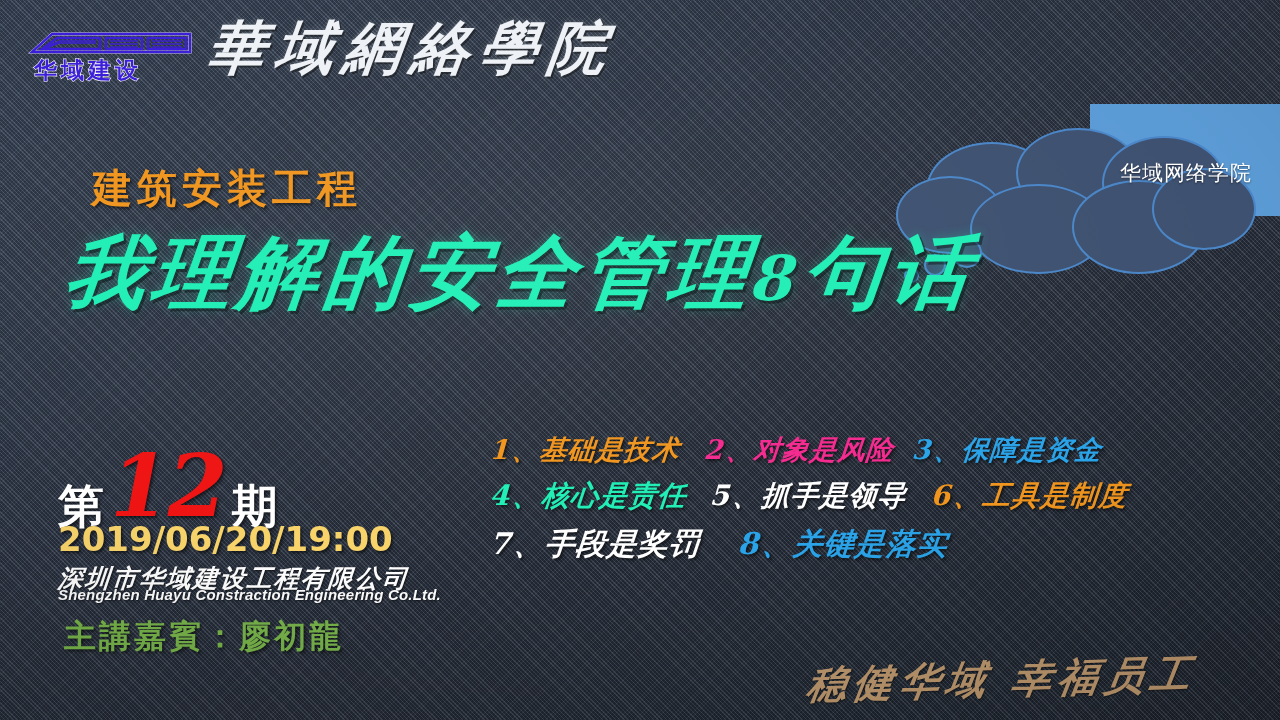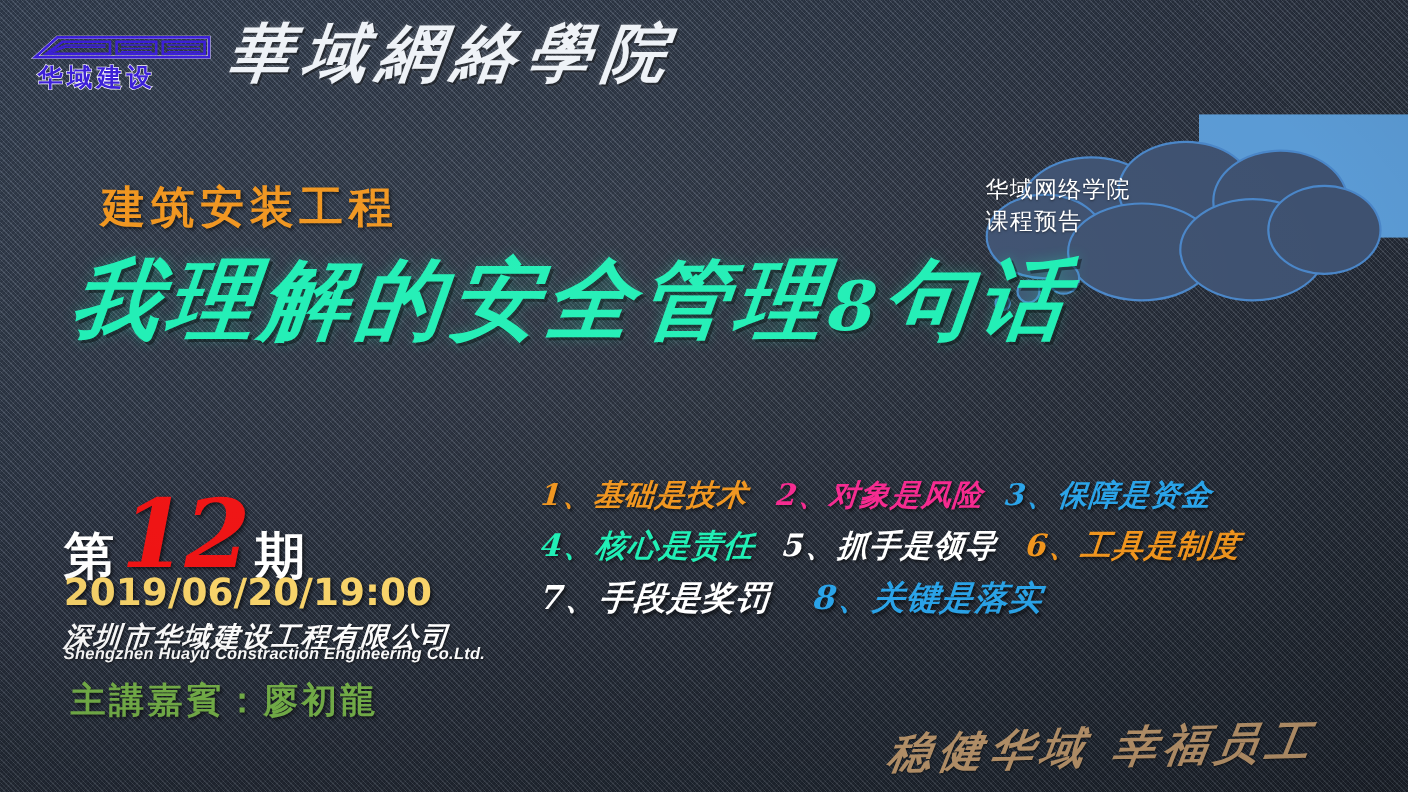--- a/index.html
+++ b/index.html
@@ -63,21 +63,21 @@
     position: absolute;
     background: #3e5170;
     border: 2px solid #4a86c8;
     border-radius: 50%;
   }
   #cloud-text {
     position: absolute;
     left: 0;
     top: 30px;
     width: 356px;
-    text-align: left;
+    text-align: right;
     color: #ffffff;
     font-size: 21px;
     line-height: 29px;
     letter-spacing: 1px;
     z-index: 5;
     text-shadow: 0 1px 2px rgba(0,0,0,0.5);
   }
   .bubble {
     position: absolute;
     background: #3e5170;
@@ -268,21 +268,20 @@
   <div id="cloud-wrap">
     <div class="puff" style="left:30px;  top:14px;  width:128px; height:92px;"></div>
     <div class="puff" style="left:120px; top:0px;   width:120px; height:86px;"></div>
     <div class="puff" style="left:206px; top:8px;   width:120px; height:90px;"></div>
     <div class="puff" style="left:0px;   top:48px;  width:104px; height:74px;"></div>
     <div class="puff" style="left:74px;  top:56px;  width:132px; height:86px;"></div>
     <div class="puff" style="left:176px; top:52px;  width:130px; height:90px;"></div>
     <div class="puff" style="left:256px; top:40px;  width:100px; height:78px;"></div>
     <div id="cloud-text">
       <div>华域网络学院</div>
-      <div>课程预告</div>
     </div>
   </div>
 
   <div class="bubble" style="left:952px; top:238px; width:26px; height:26px;"></div>
   <div class="bubble" style="left:924px; top:254px; width:18px; height:18px;"></div>
   <div class="bubble" style="left:904px; top:268px; width:11px; height:11px;"></div>
 
   <div id="logo">
     <svg width="170" height="56" viewBox="0 0 170 56">
       <g stroke="#ffffff" stroke-width="3" fill="none">

